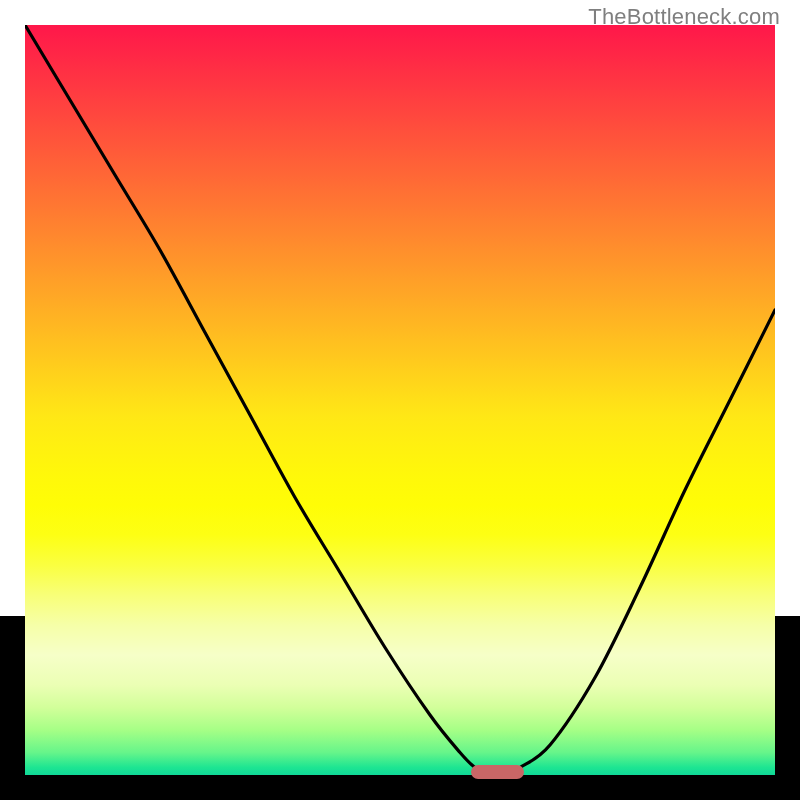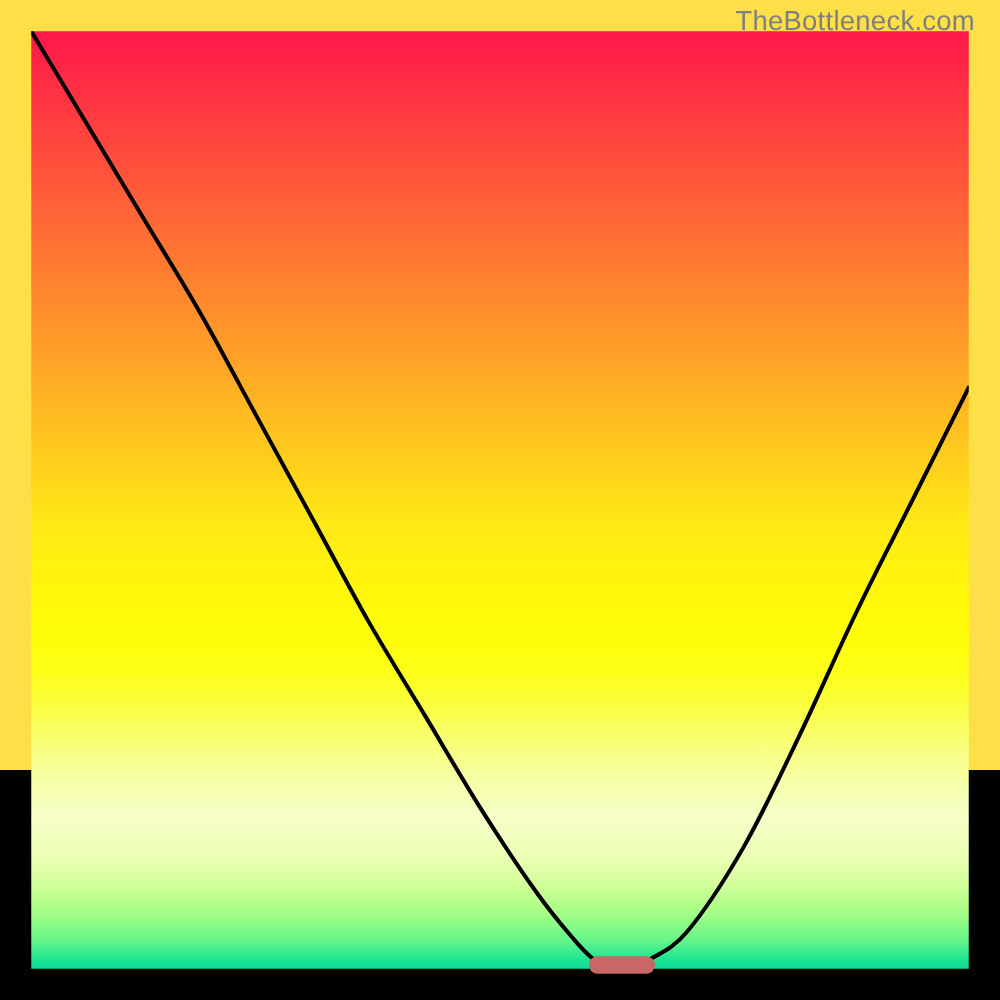--- a/index.html
+++ b/index.html
@@ -8,21 +8,21 @@
     width: 800px;
     height: 800px;
     background: #000;
     overflow: hidden;
     font-family: Arial, Helvetica, sans-serif;
   }
   .frame {
     position: relative;
     width: 800px;
     height: 616px;
-    background: #fde047;
+    background: #ffffff;
   }
   .plot-area {
     position: absolute;
     left: 25px;
     top: 25px;
     width: 750px;
     height: 750px;
     
     background: linear-gradient(to bottom,
       #ff174a 0%,

